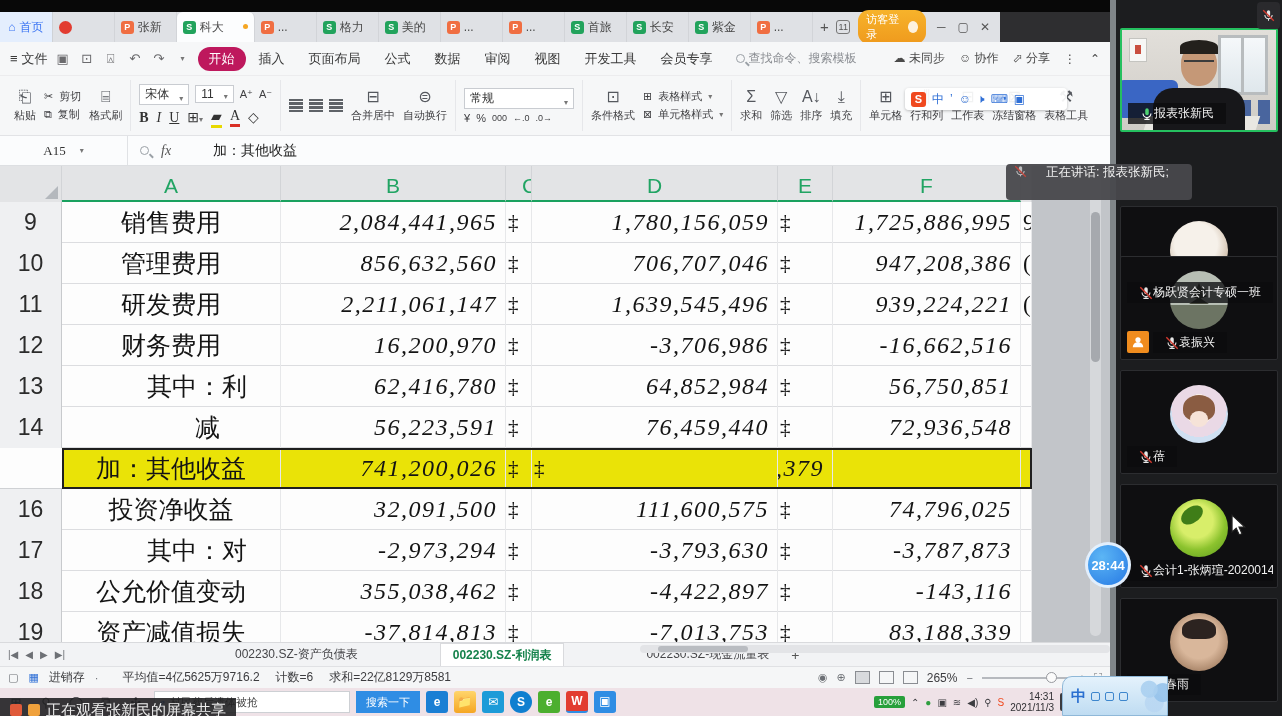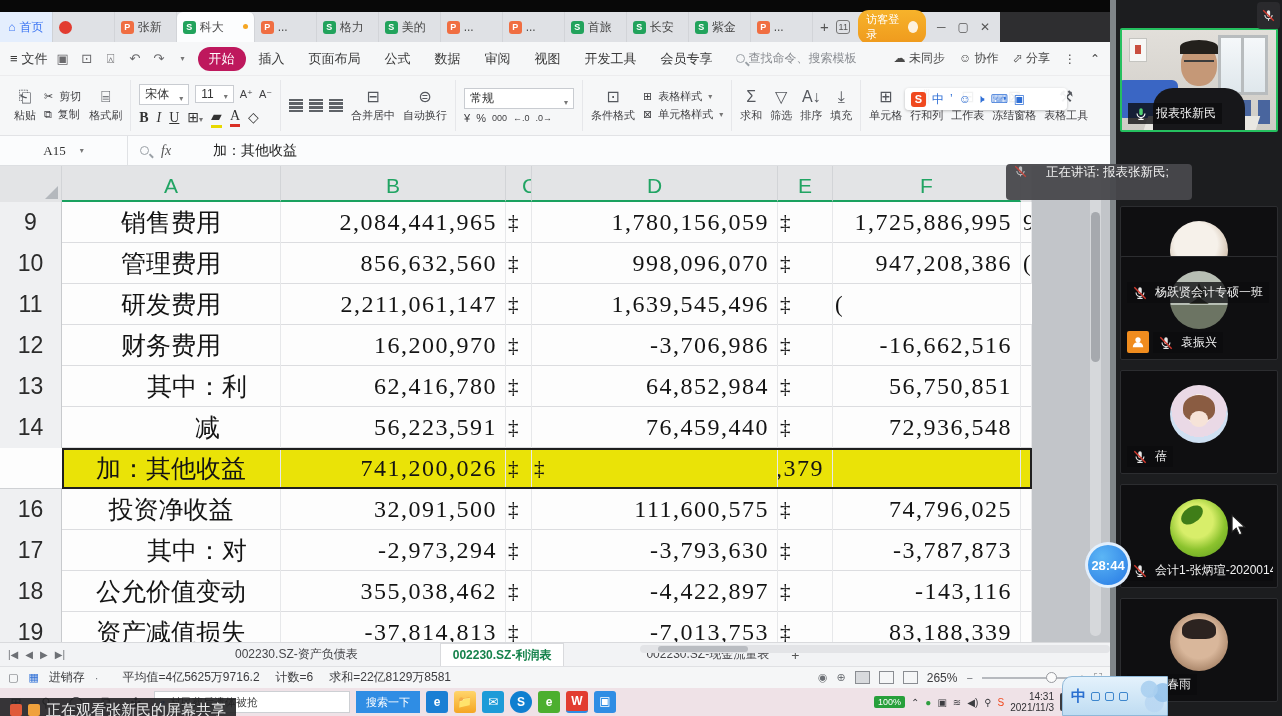--- a/index.html
+++ b/index.html
@@ -77,21 +77,21 @@
   .headrow .hletter { border-bottom:2px solid #1aa15f; }
   .headrow .hc { justify-content:flex-start; padding-left:16px; }
   .srow { height:41px; border-bottom:1px solid #dcdDde; border-bottom:1px solid #dcdde0; }
   .srow .rnum { background:#eff0f2; border-right:1px solid #c8cacd; font-size:23px; color:#2b2b2b; display:flex; align-items:center; justify-content:center; }
   .srow[data-selected="true"] .rnum { background:#cfd1d4; color:#21a463;margin-top:40px; }
   .cellwrap { display:grid; grid-template-columns:219px 225px 26px 246px 55px 188px 11px; position:relative; height:41px; }
   .cellwrap > div { overflow:hidden; white-space:nowrap; display:flex; align-items:center; border-right:1px solid #e7e8ea; font-family:"Liberation Serif","DejaVu Serif",serif; color:#141414; }
   .c-label { font-size:25px; justify-content:center; }
   .srow[data-indent="1"] .c-label { justify-content:flex-start; padding-left:85px; }
   .srow[data-indent="2"] .c-label { justify-content:flex-start; padding-left:133px; }
-  .c-num { font-size:24px; justify-content:flex-end; padding-right:8px; letter-spacing:1.5px; }
+  .c-num { font-size:24px; justify-content:flex-end; padding-right:8px; letter-spacing:1.5px;font-style:italic; }
   .c-clip { font-size:21px; padding-left:2px; }
   .c-g { font-size:23px; padding-left:2px; }
   .srow[data-selected="true"] .cellwrap { background:#eae307; }
   .srow[data-selected="true"] .cellwrap::after { content:""; position:absolute; inset:0; border:2px solid #1f1f1f; pointer-events:none; }
   .grey-band { position:absolute; left:1032px; top:166px; width:78px; height:476px; background:#c2c5c9; }
   .vscroll { position:absolute; left:1090px; top:172px; width:11px; height:464px; background:#d6d8db; border-radius:5px; }
   .vthumb { position:absolute; left:1px; top:40px; width:9px; height:150px; background:#a6a9ae; border-radius:5px; }
 
   
   .sheetbar { position:absolute; left:0; top:642px; width:1110px; height:24px; background:#f2f3f5; border-top:1px solid #d9dadd; display:flex; align-items:center; font-size:12px; color:#4a4a4a; }
@@ -141,21 +141,21 @@
   .vtile[data-avatar="grey"]   .avatar { background:radial-gradient(circle at 45% 40%,#f6f1ea 0 45%,#cdbba7 75%,#a8947e 100%); }
   .vtile[data-avatar="pagoda"] .avatar { background:linear-gradient(180deg,#b7beb4 0 58%,#6c7463 58% 100%); position:absolute; }
   .vtile[data-avatar="pagoda"] .avatar::after { content:""; position:absolute; left:19px; top:12px; width:20px; height:30px; background:#474a3e; clip-path:polygon(50% 0,62% 18%,88% 22%,60% 32%,92% 44%,58% 52%,100% 70%,0 70%,42% 52%,8% 44%,40% 32%,12% 22%,38% 18%); }
   .vtile[data-avatar="girl"] .avatar { background:radial-gradient(circle at 50% 42%,#f8ece6 0 34%,#ead9e6 34% 62%,#cfe0f2 62% 100%); position:absolute; }
   .vtile[data-avatar="girl"] .avatar::after { content:""; position:absolute; left:13px; top:10px; width:32px; height:26px; border-radius:50% 50% 40% 40%; background:#8a5c42; }
   .vtile[data-avatar="girl"] .avatar::before { content:""; position:absolute; left:20px; top:26px; width:18px; height:16px; border-radius:50%; background:#f6e3d8; z-index:1; }
   .vtile[data-avatar="lime"] .avatar { background:radial-gradient(circle at 45% 38%,#d8ee6a 0 35%,#8cc32e 60%,#55961c 100%); position:absolute; }
   .vtile[data-avatar="lime"] .avatar::after { content:""; position:absolute; left:10px; top:8px; width:24px; height:16px; border-radius:60% 40% 60% 40%; background:#3f7d18; transform:rotate(-25deg); }
   .vtile[data-avatar="boy"] .avatar { background:radial-gradient(circle at 50% 45%,#d9b79b 0 45%,#a37f63 80%,#7c5c44 100%); position:absolute; }
   .vtile[data-avatar="boy"] .avatar::after { content:""; position:absolute; left:12px; top:6px; width:34px; height:20px; border-radius:50% 50% 30% 30%; background:#2c2320; }
-  .nametag { position:absolute; left:6px; bottom:6px; max-width:146px; background:rgba(12,12,14,.78); color:#f2f2f2; font-size:12px; display:flex; align-items:center; gap:8px; padding:2px 6px; white-space:nowrap; overflow:hidden; z-index:2; }
+  .nametag { position:absolute; left:6px; bottom:6px; max-width:146px; background:rgba(12,12,14,.78); color:#f2f2f2; font-size:12px; display:flex; align-items:center; gap:0; padding:2px 12px; white-space:nowrap; overflow:hidden; z-index:2; }
   .pbadge { display:none; position:absolute; left:6px; bottom:6px; width:22px; height:22px; background:#f08c1e; border-radius:2px; align-items:center; justify-content:center; z-index:2; }
   .vtile[data-badge="person"] .pbadge { display:flex; }
   .vtile[data-badge="person"] .nametag { left:32px; }
   .micwrap { width:14px; height:14px; flex:0 0 14px; position:relative; }
   .mic-on, .mic-off { position:absolute; inset:0; display:none; }
   .vtile[data-mic="on"] .mic-on { display:block; }
   .vtile[data-mic="muted"] .mic-off { display:block; }
 
   
   .scene { display:none; position:absolute; inset:0; background:linear-gradient(#e2dfda,#cfccc6); }
@@ -524,35 +524,36 @@
               <div class="c-g">9</div>
             </div>
           </div>
 
           <div class="cols srow">
             <div class="rnum">10</div>
             <div class="cellwrap" style="grid-column:2 / span 7;">
               <div class="c-label">管理费用</div>
               <div class="c-num">856,632,560</div>
               <div class="c-clip">‡</div>
-              <div class="c-num">998,096,070</div>
+              <div class="c-num">706,707,046</div>
               <div class="c-clip">‡</div>
               <div class="c-num">947,208,386</div>
               <div class="c-g">(</div>
             </div>
           </div>
 
           <div class="cols srow">
             <div class="rnum">11</div>
             <div class="cellwrap" style="grid-column:2 / span 7;">
               <div class="c-label">研发费用</div>
               <div class="c-num">2,211,061,147</div>
               <div class="c-clip">‡</div>
               <div class="c-num">1,639,545,496</div>
               <div class="c-clip">‡</div>
+              <div class="c-num">939,224,221</div>
               <div class="c-g">(</div>
             </div>
           </div>
 
           <div class="cols srow">
             <div class="rnum">12</div>
             <div class="cellwrap" style="grid-column:2 / span 7;">
               <div class="c-label">财务费用</div>
               <div class="c-num">16,200,970</div>
               <div class="c-clip">‡</div>

